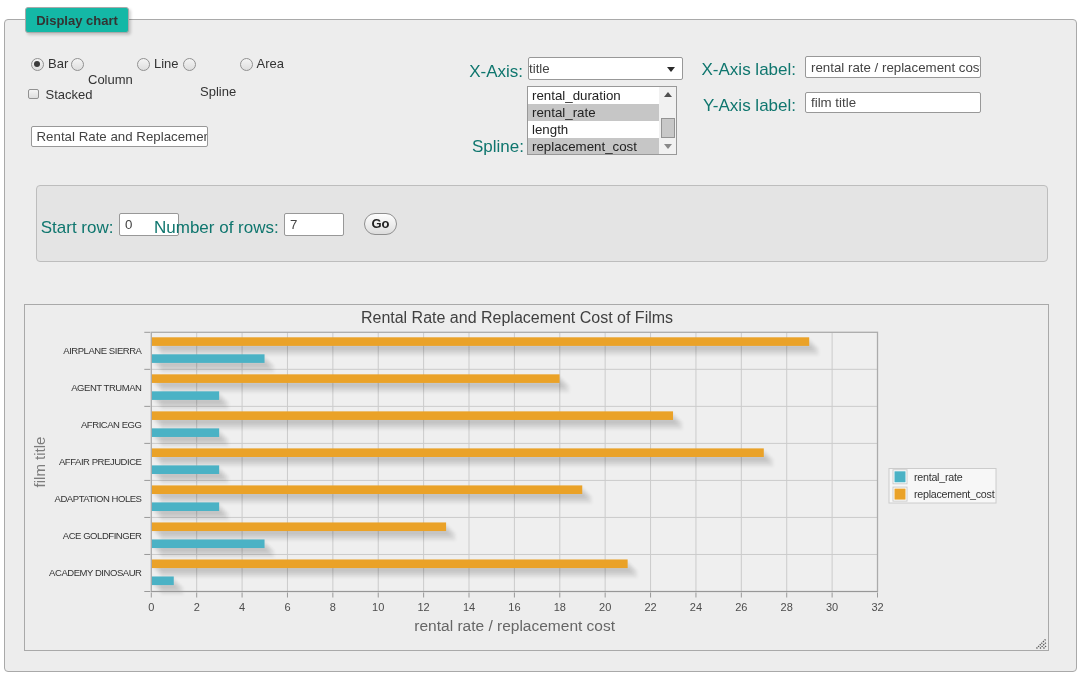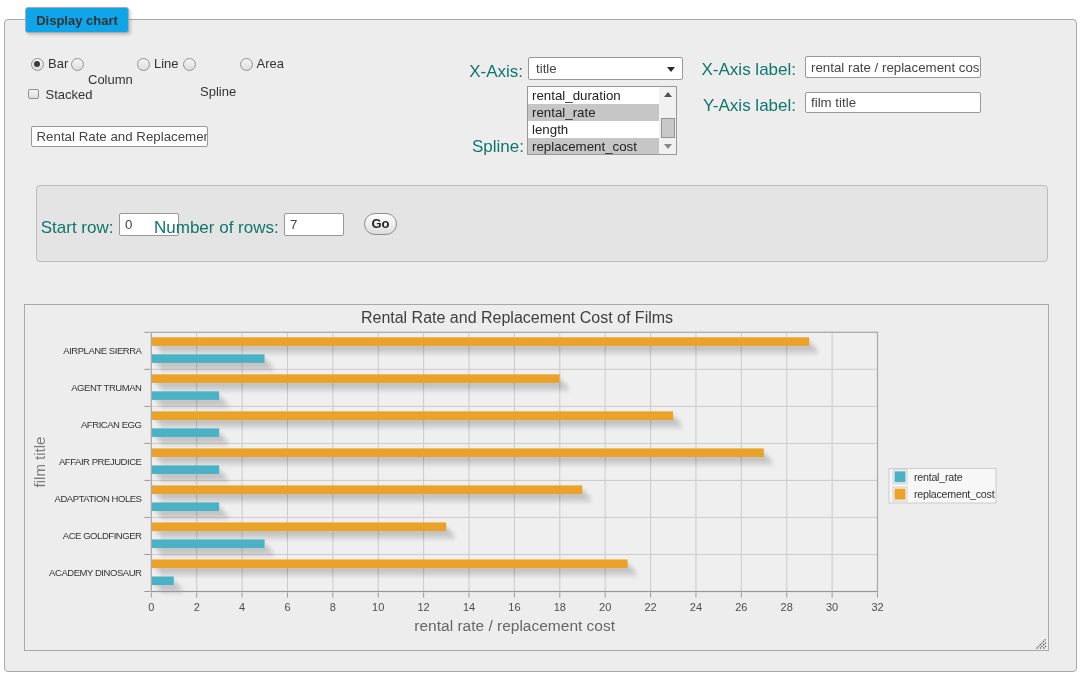--- a/index.html
+++ b/index.html
@@ -1,25 +1,25 @@
 <!DOCTYPE html>
 <html><head><meta charset="utf-8"><style>
 *{margin:0;padding:0;box-sizing:border-box;}
 html,body{width:1081px;height:681px;background:#fff;font-family:"Liberation Sans",sans-serif;}
 #page{position:relative;width:1081px;height:681px;overflow:hidden;}
 .abs{position:absolute;}
 #fieldset{left:4px;top:19px;width:1073px;height:653px;background:#ededed;border:1px solid #a9a9a9;border-radius:4px;}
-#flegend{left:25px;top:7px;width:104px;height:26px;background:#0ea5e9;border:1px solid #a9a9a9;border-radius:3px;box-shadow:2px 2px 3px rgba(0,0,0,0.18);font-weight:bold;font-size:13px;color:#333;text-align:center;line-height:25px;}
+#flegend{left:25px;top:7px;width:104px;height:26px;background:#14b8a6;border:1px solid #a9a9a9;border-radius:3px;box-shadow:2px 2px 3px rgba(0,0,0,0.18);font-weight:bold;font-size:13px;color:#333;text-align:center;line-height:25px;}
 .radio{position:absolute;width:13px;height:13px;border:1px solid #919191;border-radius:50%;background:linear-gradient(#f4f4f4,#dedede);}
 .rdot{position:absolute;left:2.5px;top:2.5px;width:6px;height:6px;border-radius:50%;background:#3b3b3b;}
 .lbl{position:absolute;font-size:13px;color:#333;white-space:nowrap;}
 .checkbox{position:absolute;width:10.5px;height:10.5px;border:1px solid #919191;border-radius:2px;background:linear-gradient(#f4f4f4,#dedede);}
 input.txt{position:absolute;border:1px solid #989898;border-radius:2px;background:#fff;font-family:"Liberation Sans",sans-serif;font-size:13.3px;color:#444;padding:0 0 0 5px;outline:none;}
 .rlabel{position:absolute;font-size:17px;color:#0f766e;white-space:nowrap;}
-#xsel{left:528px;top:57px;width:155px;height:23px;background:#fff;border:1px solid #989898;border-radius:2px;font-size:13.3px;color:#444;line-height:21px;padding-left:7px;}
+#xsel{left:528px;top:57px;width:155px;height:23px;background:#fff;border:1px solid #989898;border-radius:2px;font-size:13.3px;color:#444;line-height:21px;padding-left:0;}
 #xsel .arr{position:absolute;right:7px;top:8.5px;width:0;height:0;border-left:4px solid transparent;border-right:4px solid transparent;border-top:5px solid #2a2a2a;}
 #listbox{left:527px;top:86px;width:150px;height:69px;background:#fff;border:1px solid #989898;overflow:hidden;}
 .li{height:17px;line-height:17px;font-size:13.3px;color:#222;padding-left:4px;white-space:nowrap;}
 .lisel{background:#c6c6c6;}
 #sbar{position:absolute;right:0;top:0;width:17px;height:67px;background:#f1f1f1;}
 .sbtn{position:absolute;left:0;width:17px;height:15px;background:#f1f1f1;}
 .sthumb{position:absolute;left:1.5px;top:31px;width:14px;height:20px;background:#c8c8c8;border:1px solid #939393;}
 .tri-up{position:absolute;left:4.5px;top:5px;width:0;height:0;border-left:4px solid transparent;border-right:4px solid transparent;border-bottom:5px solid #505050;}
 .tri-dn{position:absolute;left:4.5px;top:5px;width:0;height:0;border-left:4px solid transparent;border-right:4px solid transparent;border-top:5px solid #888;}
 #panel{left:36px;top:184.5px;width:1012px;height:77.5px;background:#e4e4e4;border:1px solid #bdbdbd;border-radius:4px;}

